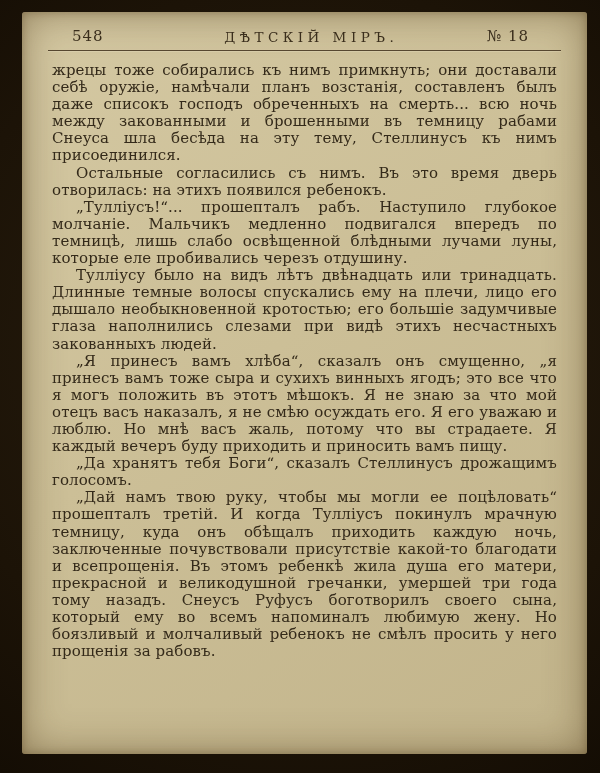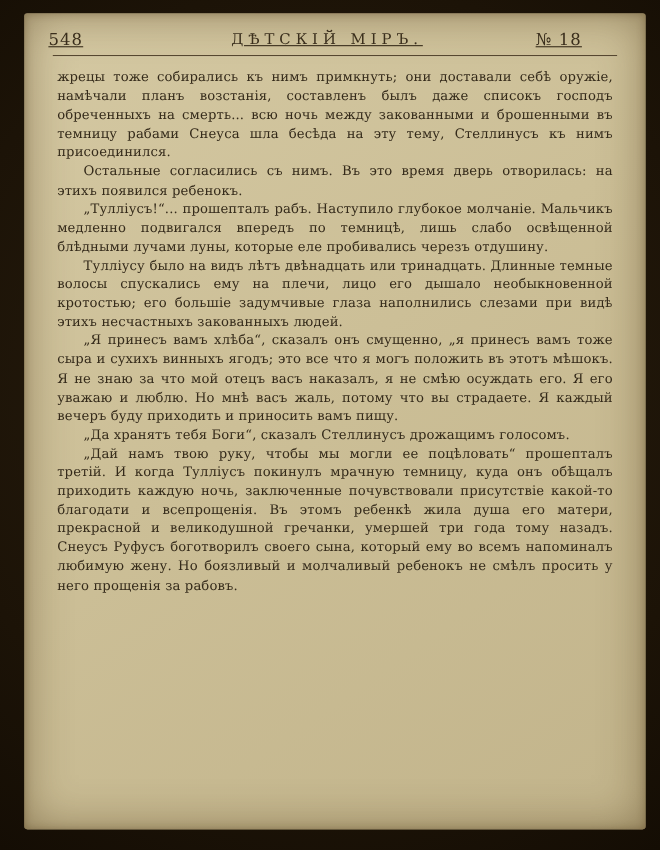--- a/index.html
+++ b/index.html
@@ -24,46 +24,45 @@
     border-radius: 3px;
     box-shadow:
       inset 0 0 42px rgba(70, 48, 16, 0.45),
       inset 0 0 8px  rgba(70, 48, 16, 0.35);
     overflow: hidden;
     color: #342a1a;
   }
   .header {
     display: flex;
     justify-content: space-between;
-    align-items: center;
-    padding: 15px 58px 0 22px;
+    align-items: flex-end;
+    padding: 15px 58px 0 50px;
     font-size: 15px;
     color: #3a2e1c;
-    text-decoration: underline;
   }
   .page-num, .issue-num {
     font-size: 15px;
     letter-spacing: 1px;
   }
   .journal-title {
     font-size: 13.5px;
     letter-spacing: 4.5px;
     font-weight: normal;
     margin-left: 32px;
   }
   .rule {
     height: 1px;
     background: #564730;
     margin: 5px 26px 0 26px;
     box-shadow: 0 1px 0 rgba(255, 248, 225, 0.18);
   }
   .text {
     padding: 11px 30px 0 30px;
     text-align: justify;
-    font-size: 12px;
+    font-size: 15px;
     line-height: 17.1px;
     letter-spacing: 0.1px;
   }
   .text p {
     margin: 0;
     text-indent: 24px;
   }
   .text p.noindent {
     text-indent: 0;
   }

